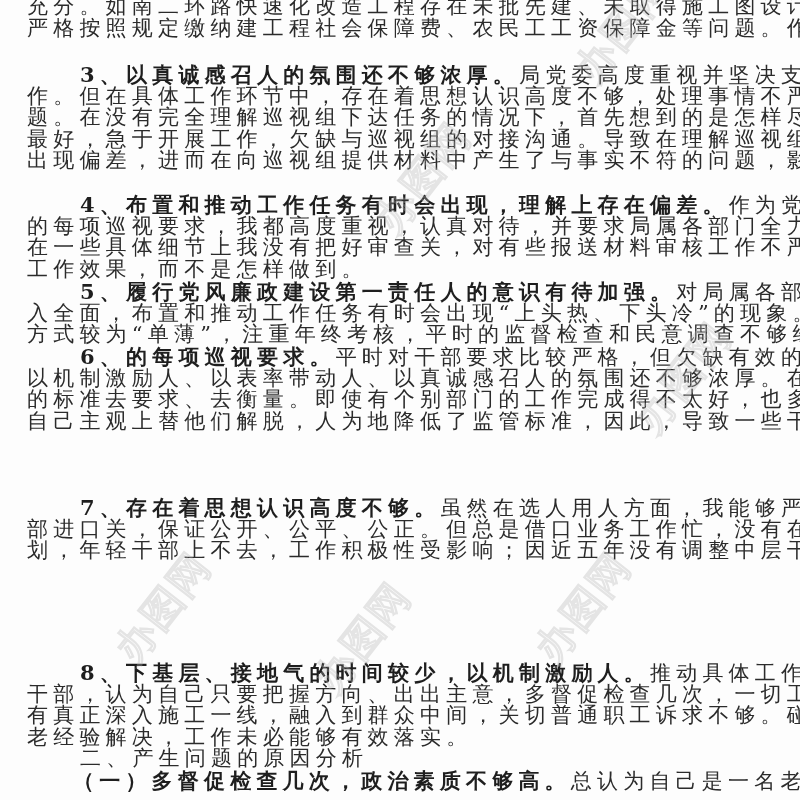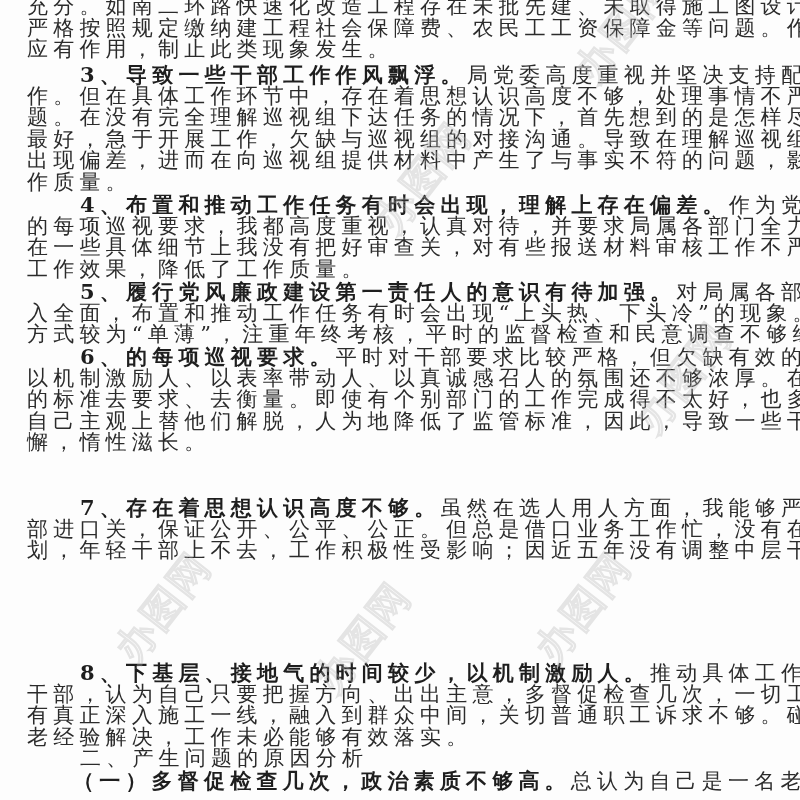--- a/index.html
+++ b/index.html
@@ -53,59 +53,56 @@
   }
 </style>
 </head>
 <body>
 
 <div class="page">
 
   <div class="block" style="top:-4px;">
     <div class="line">充分。如南二环路快速化改造工程存在未批先建、未取得施工图设计文件审查合格证施工、未</div>
     <div class="line">严格按照规定缴纳建工程社会保障费、农民工工资保障金等问题。作为党委书记，我没有发挥</div>
-    <div class="line">应有作用，制止此类现象发生。</div>
   </div>
 
   <div class="block" style="top:64px;">
     <div class="line indent">
-      <span class="b">3、</span><span class="b">导致一些干部工作作风飘浮。</span><span>局党委高度重视并坚决支持配合自治区巡视组开展工</span>
+      <span class="b">3、</span><span class="b">以真诚感召人的氛围还不够浓厚。</span><span>局党委高度重视并坚决支持配合自治区巡视组开展工</span>
     </div>
     <div class="line">作。但在具体工作环节中，存在着思想认识高度不够，处理事情不严肃、不认真、不深入的问</div>
     <div class="line">题。在没有完全理解巡视组下达任务的情况下，首先想到的是怎样尽快完成，而不是怎样做到</div>
     <div class="line">最好，急于开展工作，欠缺与巡视组的对接沟通。导致在理解巡视组意图、落实相关工作方面</div>
     <div class="line">出现偏差，进而在向巡视组提供材料中产生了与事实不符的问题，影响了工作效果，降低了工</div>
-    <div class="line">作质量。</div>
   </div>
 
   <div class="block" style="top:194px;">
     <div class="line indent">
       <span class="b">4、</span><span class="b">布置和推动工作任务有时会出现，理解上存在偏差。</span><span>作为党委主要领导，对待巡视组</span>
     </div>
     <div class="line">的每项巡视要求，我都高度重视，认真对待，并要求局属各部门全力配合专项巡视工作。但是</div>
     <div class="line">在一些具体细节上我没有把好审查关，对有些报送材料审核工作不严谨、不细致，影响了整体</div>
-    <div class="line">工作效果，降低了工作质量。</div>
+    <div class="line">工作效果，而不是怎样做到。</div>
   </div>
 
   <div class="block" style="top:281px;">
     <div class="line indent">
       <span class="b">5、</span><span class="b">履行党风廉政建设第一责任人的意识有待加强。</span><span>对局属各部门单位的监督指导不够深</span>
     </div>
     <div class="line">入全面，布置和推动工作任务有时会出现“上头热、下头冷”的现象。如对全局党员干部考核</div>
     <div class="line">方式较为“单薄”，注重年终考核，平时的监督检查和民意调查不够经常。</div>
   </div>
 
   <div class="block" style="top:346px;">
     <div class="line indent">
       <span class="b">6、</span><span class="b">的每项巡视要求。</span><span>平时对干部要求比较严格，但欠缺有效的管理制度，以制度约束人、</span>
     </div>
     <div class="line">以机制激励人、以表率带动人、以真诚感召人的氛围还不够浓厚。在具体落实上，没有用一流</div>
     <div class="line">的标准去要求、去衡量。即使有个别部门的工作完成得不太好，也多是考虑他们的困难因素，</div>
     <div class="line">自己主观上替他们解脱，人为地降低了监管标准，因此，导致一些干部工作作风飘浮，纪律松</div>
-    <div class="line">懈，惰性滋长。</div>
   </div>
 
   <div class="block" style="top:497px;">
     <div class="line indent">
       <span class="b">7、</span><span class="b">存在着思想认识高度不够。</span><span>虽然在选人用人方面，我能够严格按照相关要求，把好干</span>
     </div>
     <div class="line">部进口关，保证公开、公平、公正。但总是借口业务工作忙，没有在干部培养方面形成长远规</div>
     <div class="line">划，年轻干部上不去，工作积极性受影响；因近五年没有调整中层干部，没有执行干部轮岗制</div>
   </div>
 

